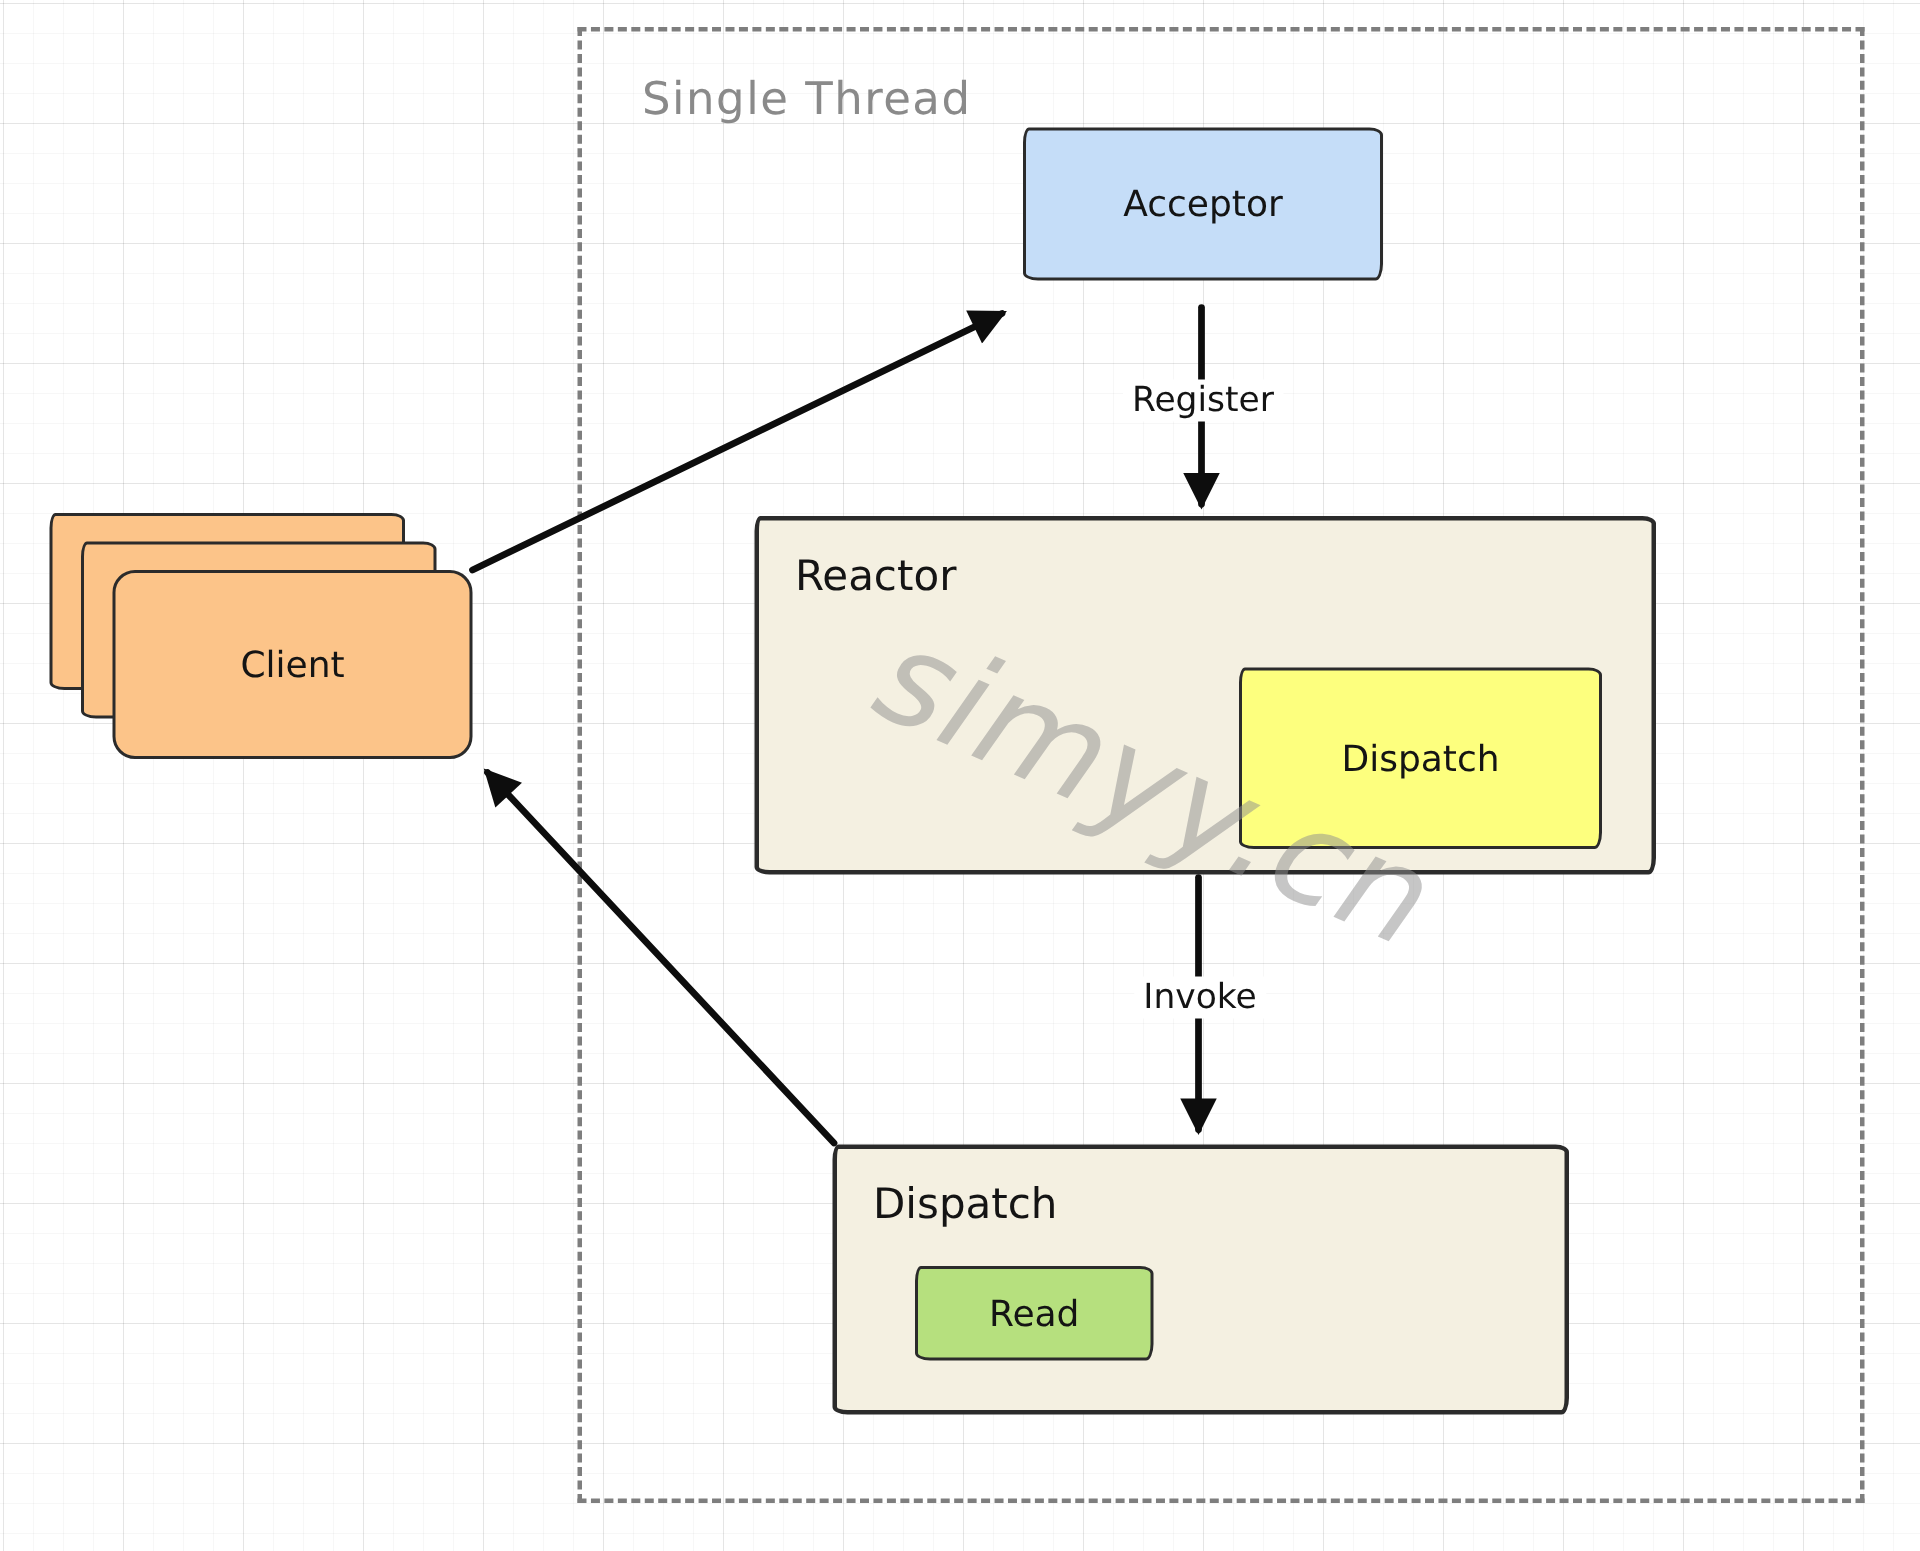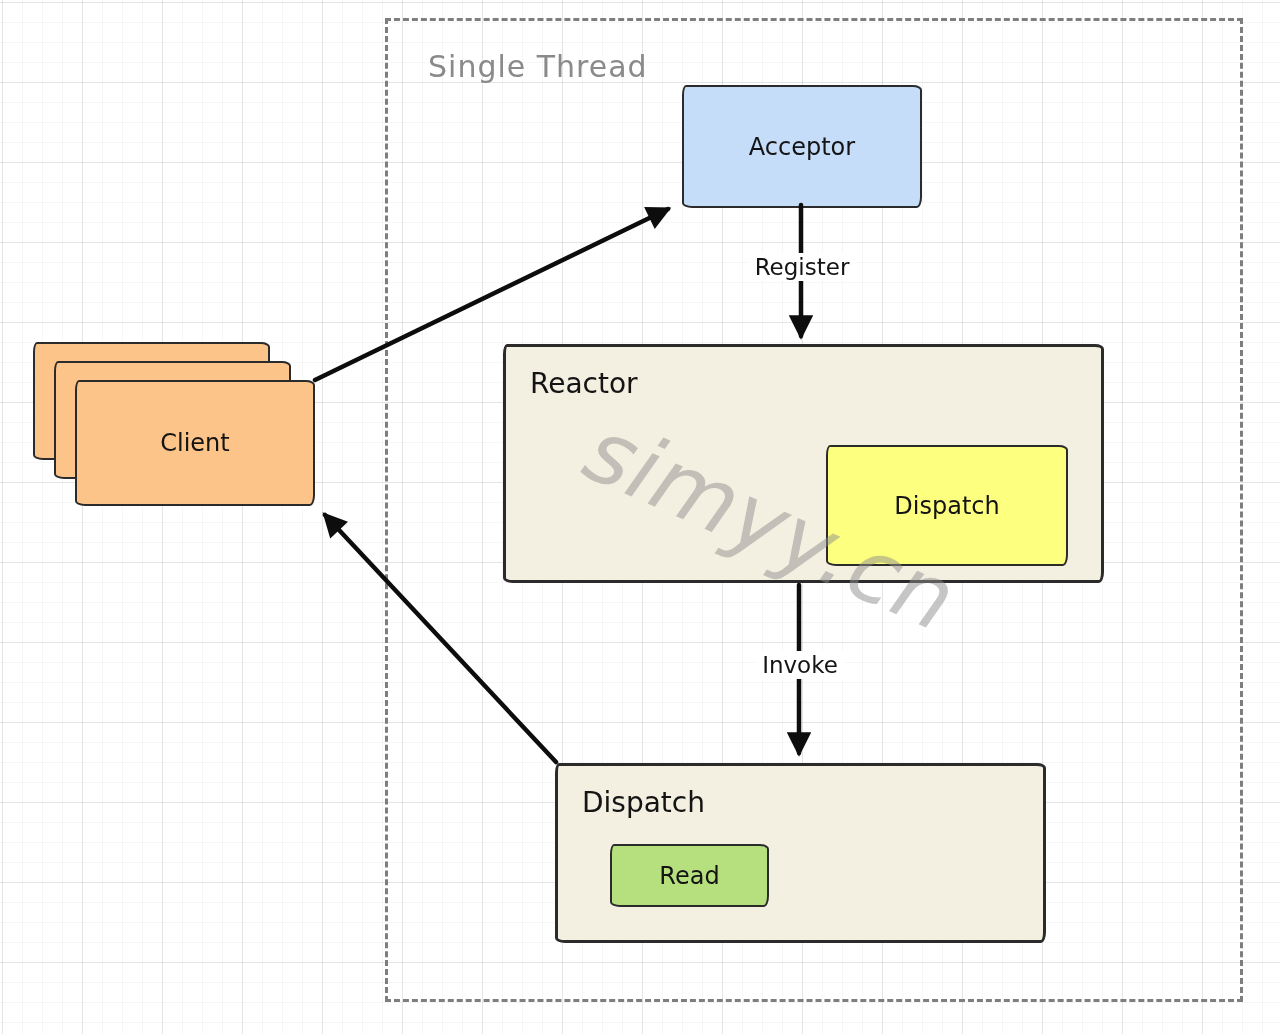--- a/index.html
+++ b/index.html
@@ -25,35 +25,35 @@
     font-size:30px;letter-spacing:1px;color:var(--frame-label-gray,#8a8a8a);
     white-space:nowrap;
   }
   .sketch{
     border:2.5px solid var(--border-dark,#2b2b2b);
     box-sizing:border-box;
     border-radius:4px 9px 5px 10px / 10px 5px 11px 5px;
   }
   .node{position:absolute;display:flex;align-items:center;justify-content:center;}
   .node span{font-size:24px;white-space:nowrap;}
-  .acceptor{left:682px;top:85px;width:240px;height:123px;background:var(--acceptor-fill,#c5ddf8);}
+  .acceptor{left:682px;top:85px;width:240px;height:102px;background:var(--acceptor-fill,#c5ddf8);}
   .panel{position:absolute;background:var(--panel-fill,#f4f0e1);border-width:3px;}
   .panel-title{position:absolute;left:24px;top:20px;font-size:28px;white-space:nowrap;}
   .reactor{left:503px;top:344px;width:601px;height:239px;}
   .select-epoll{left:40px;top:98px;width:243px;height:121px;background:var(--yellow-fill,#fdff7e);}
   .dispatch{left:320px;top:98px;width:242px;height:121px;background:var(--yellow-fill,#fdff7e);text-align:center;}
   .panel .node{position:absolute;}
   .handler{left:555px;top:763px;width:491px;height:180px;}
   .read{left:52px;top:78px;width:159px;height:63px;background:var(--green-fill,#b6e07e);}
   .write{left:272px;top:78px;width:159px;height:63px;background:var(--green-fill,#b6e07e);}
   .client-stack{position:absolute;left:33px;top:342px;width:284px;height:165px;}
   .client-card{position:absolute;width:237px;height:118px;background:var(--client-fill,#fcc489);}
   .client-card.back{left:0;top:0;}
   .client-card.mid{left:21px;top:19px;}
-  .client-card.front{left:42px;top:38px;width:240px;height:126px;display:flex;align-items:center;justify-content:center;}
+  .client-card.front{left:42px;top:38px;width:240px;height:126px;display:flex;align-items:center;justify-content:center;border-radius:15px;}
   .client-card.front span{font-size:24px;}
   .edges{position:absolute;left:0;top:0;pointer-events:none;}
   .edges line{stroke:var(--arrow-black,#0d0d0d);stroke-width:4.5;stroke-linecap:round;}
   .edges .head{fill:var(--arrow-black,#0d0d0d);}
   .edge-label{
     position:absolute;transform:translate(-50%,-50%);
     background:#ffffff;padding:1px 6px;font-size:23px;white-space:nowrap;
   }
   .lbl-register{left:802px;top:267px;}
   .lbl-invoke{left:800px;top:665px;}

